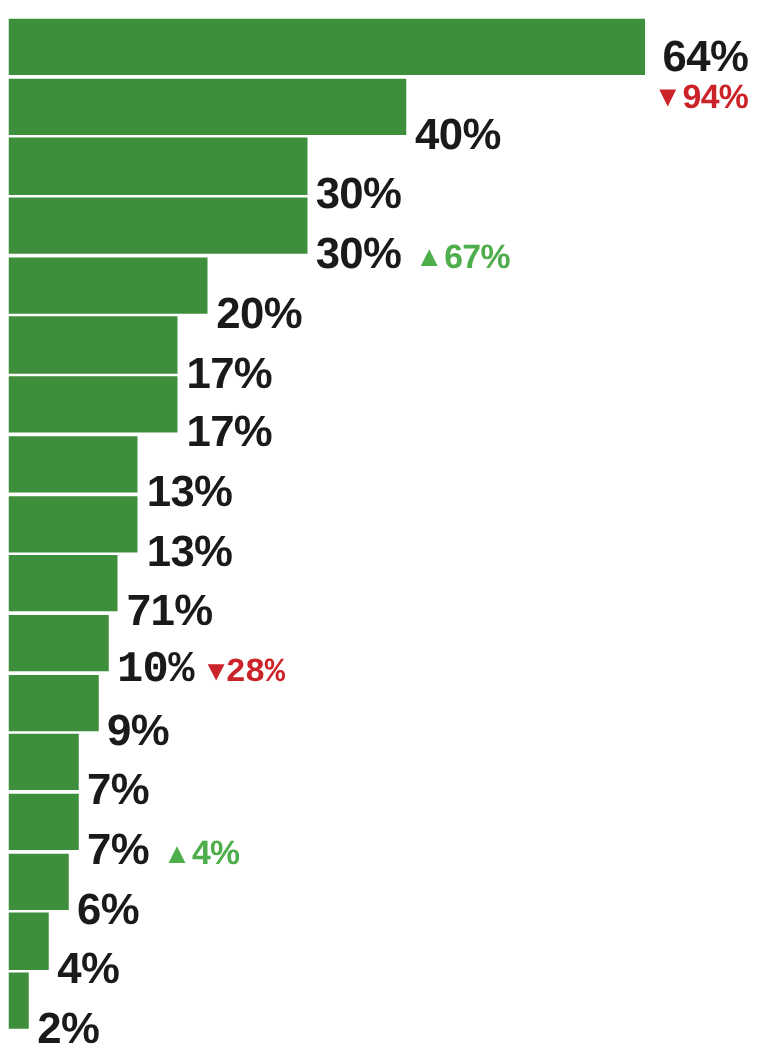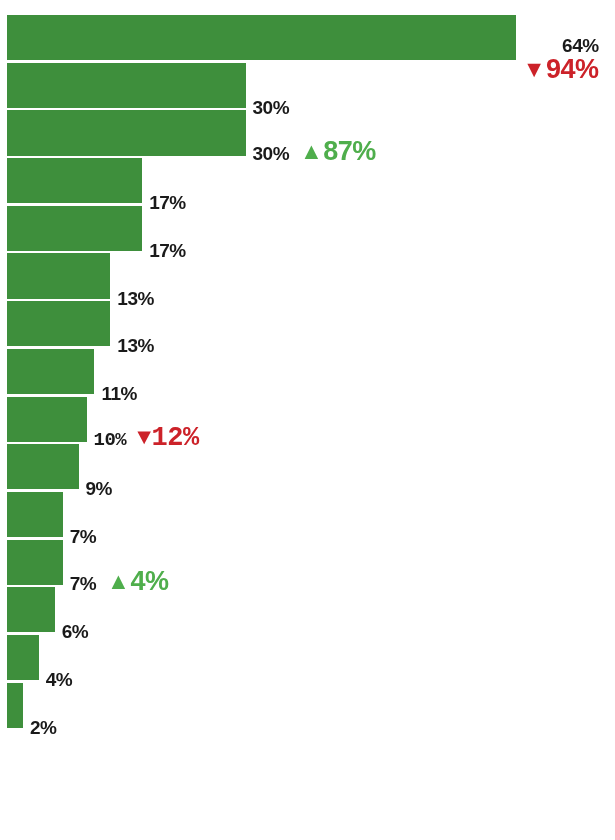--- a/index.html
+++ b/index.html
@@ -39,21 +39,21 @@
     background: #3E8F3C;
     flex: 0 0 auto;
   }
   .bar-labels {
     display: flex;
     align-items: baseline;
     white-space: nowrap;
     padding-left: 7px;
   }
   .value-label {
-    font-size: 19px;
+    font-size: 35px;
     font-weight: 700;
     color: #1a1a1a;
     letter-spacing: -0.5px;
     line-height: 1;
     margin-top: 44px;
   }
   .delta-label {
     font-size: 27px;
     font-weight: 700;
     line-height: 1;
@@ -94,33 +94,45 @@
         <div class="bar" style="width: 508.8px; background: rgb(62, 143, 60);"></div>
         <div class="bar-labels">
           <span class="value-label">64%</span>
           <span class="delta-label down">
             <span class="delta-arrow">▼</span>
             <span>94%</span>
           </span>
         </div>
       </div>
       <div class="bar-row" style="height: 45.2px; margin-bottom: 2.5px;">
+        <div class="bar" style="width: 318px; background: rgb(62, 143, 60);"></div>
+        <div class="bar-labels">
+          <span class="value-label">40%</span>
+        </div>
+      </div>
+      <div class="bar-row" style="height: 45.2px; margin-bottom: 2.5px;">
         <div class="bar" style="width: 238.5px; background: rgb(62, 143, 60);"></div>
         <div class="bar-labels">
           <span class="value-label">30%</span>
         </div>
       </div>
       <div class="bar-row" style="height: 45.2px; margin-bottom: 2.5px;">
         <div class="bar" style="width: 238.5px; background: rgb(62, 143, 60);"></div>
         <div class="bar-labels">
           <span class="value-label">30%</span>
           <span class="delta-label up">
             <span class="delta-arrow">▲</span>
-            <span>87%</span>
-          </span>
+            <span>67%</span>
+          </span>
+        </div>
+      </div>
+      <div class="bar-row" style="height: 45.2px; margin-bottom: 2.5px;">
+        <div class="bar" style="width: 159px; background: rgb(62, 143, 60);"></div>
+        <div class="bar-labels">
+          <span class="value-label">20%</span>
         </div>
       </div>
       <div class="bar-row" style="height: 45.2px; margin-bottom: 2.5px;">
         <div class="bar" style="width: 135.15px; background: rgb(62, 143, 60);"></div>
         <div class="bar-labels">
           <span class="value-label">17%</span>
         </div>
       </div>
       <div class="bar-row" style="height: 45.2px; margin-bottom: 2.5px;">
         <div class="bar" style="width: 135.15px; background: rgb(62, 143, 60);"></div>
@@ -136,30 +148,30 @@
       </div>
       <div class="bar-row" style="height: 45.2px; margin-bottom: 2.5px;">
         <div class="bar" style="width: 103.35px; background: rgb(62, 143, 60);"></div>
         <div class="bar-labels">
           <span class="value-label">13%</span>
         </div>
       </div>
       <div class="bar-row" style="height: 45.2px; margin-bottom: 2.5px;">
         <div class="bar" style="width: 87.45px; background: rgb(62, 143, 60);"></div>
         <div class="bar-labels">
-          <span class="value-label">11%</span>
+          <span class="value-label">71%</span>
         </div>
       </div>
       <div class="bar-row" style="height: 45.2px; margin-bottom: 2.5px; font-family: Liberation Mono, monospace;">
         <div class="bar" style="width: 79.5px; background: rgb(62, 143, 60);"></div>
         <div class="bar-labels">
           <span class="value-label">10%</span>
           <span class="delta-label down">
             <span class="delta-arrow">▼</span>
-            <span>12%</span>
+            <span>28%</span>
           </span>
         </div>
       </div>
       <div class="bar-row" style="height: 45.2px; margin-bottom: 2.5px;">
         <div class="bar" style="width: 71.55px; background: rgb(62, 143, 60);"></div>
         <div class="bar-labels">
           <span class="value-label">9%</span>
         </div>
       </div>
       <div class="bar-row" style="height: 45.2px; margin-bottom: 2.5px;">

